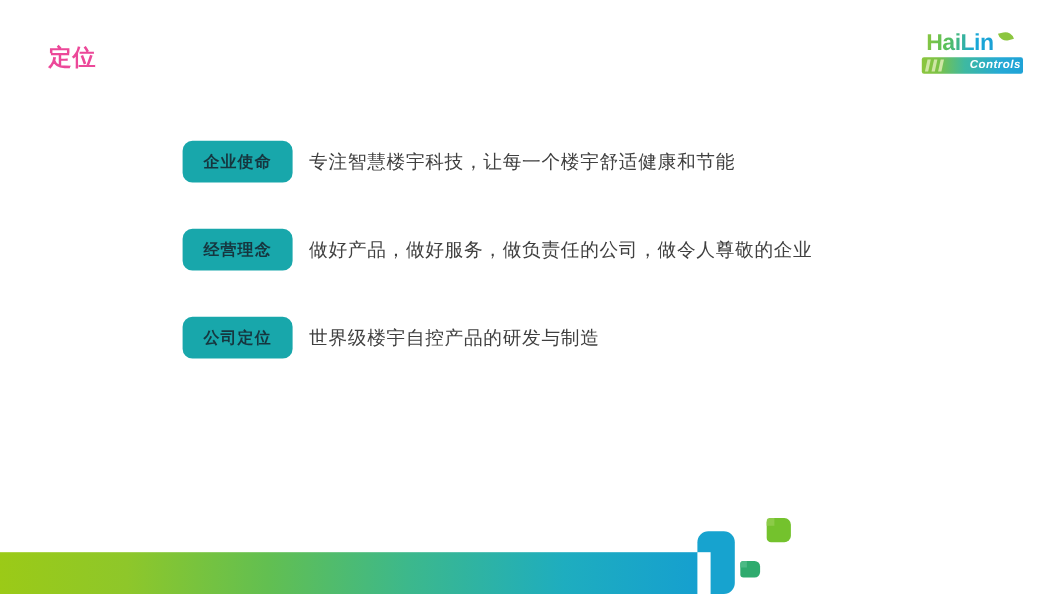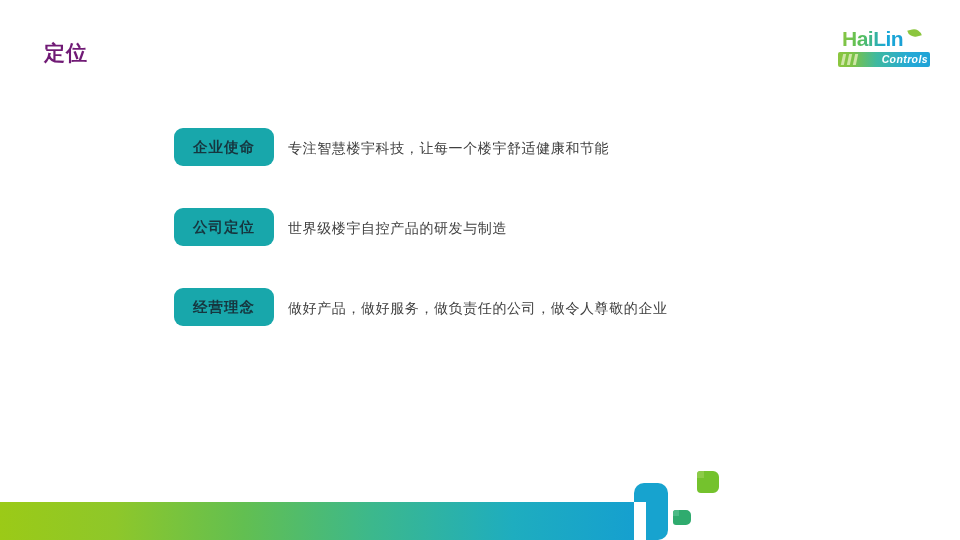--- a/index.html
+++ b/index.html
@@ -19,21 +19,21 @@
   }
 
   
   .slide-title {
     position: absolute;
     left: 44px;
     top: 42px;
     font-size: 21px;
     font-weight: bold;
     letter-spacing: 1px;
-    color: #701a75;
+    color: #ec4899;
     line-height: 1;
     white-space: nowrap;
   }
 
   
   .logo {
     position: absolute;
     right: 28px;
     top: 28px;
     width: 96px;
@@ -107,40 +107,40 @@
     width: 700px;
   }
   .row {
     position: relative;
     height: 40px;
     margin-bottom: 40px;
   }
   .row:last-child { margin-bottom: 0; }
   .badge {
     position: absolute;
-    left: 8px;
+    left: 0;
     top: 0;
     width: 100px;
     height: 38px;
     border-radius: 9px;
     background: #18a7ab;
     color: #16363f;
     font-size: 14.5px;
     font-weight: bold;
     letter-spacing: 1px;
     display: flex;
     align-items: center;
     justify-content: center;
     white-space: nowrap;
   }
   .row-text {
     position: absolute;
-    left: 122px;
+    left: 115px;
     top: 13px;
-    font-size: 14px;
+    font-size: 17px;
     color: #404040;
     letter-spacing: 0.6px;
     white-space: nowrap;
     line-height: 14px;
   }
 
   
   .bottom-bar {
     position: absolute;
     left: 0;
@@ -230,27 +230,27 @@
   </div>
 
   <div class="rows">
 
     <div class="row">
       <div class="badge">企业使命</div>
       <div class="row-text">专注智慧楼宇科技，让每一个楼宇舒适健康和节能</div>
     </div>
 
     <div class="row">
+      <div class="badge">经营理念</div>
+      <div class="row-text">做好产品，做好服务，做负责任的公司，做令人尊敬的企业</div>
+    </div>
+
+    <div class="row">
       <div class="badge">公司定位</div>
       <div class="row-text">世界级楼宇自控产品的研发与制造</div>
-    </div>
-
-    <div class="row">
-      <div class="badge">经营理念</div>
-      <div class="row-text">做好产品，做好服务，做负责任的公司，做令人尊敬的企业</div>
     </div>
 
   </div>
 
   <div class="bottom-bar"></div>
   <div class="deco-block"></div>
   <div class="deco-notch"></div>
   <div class="deco-green-lg"></div>
   <div class="deco-green-sm"></div>
 

